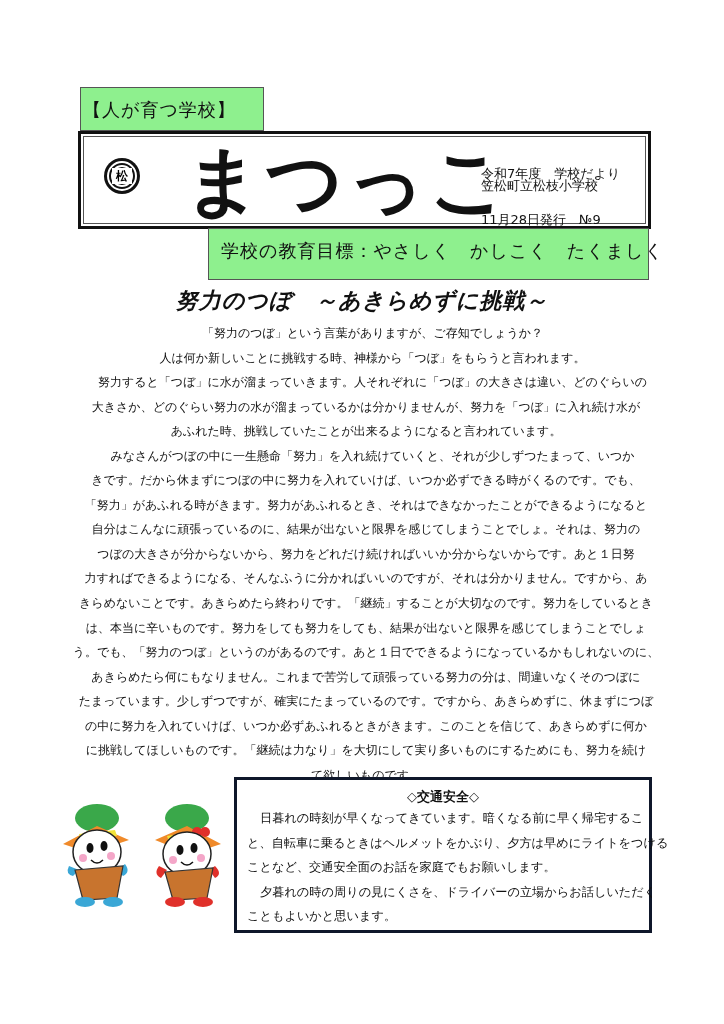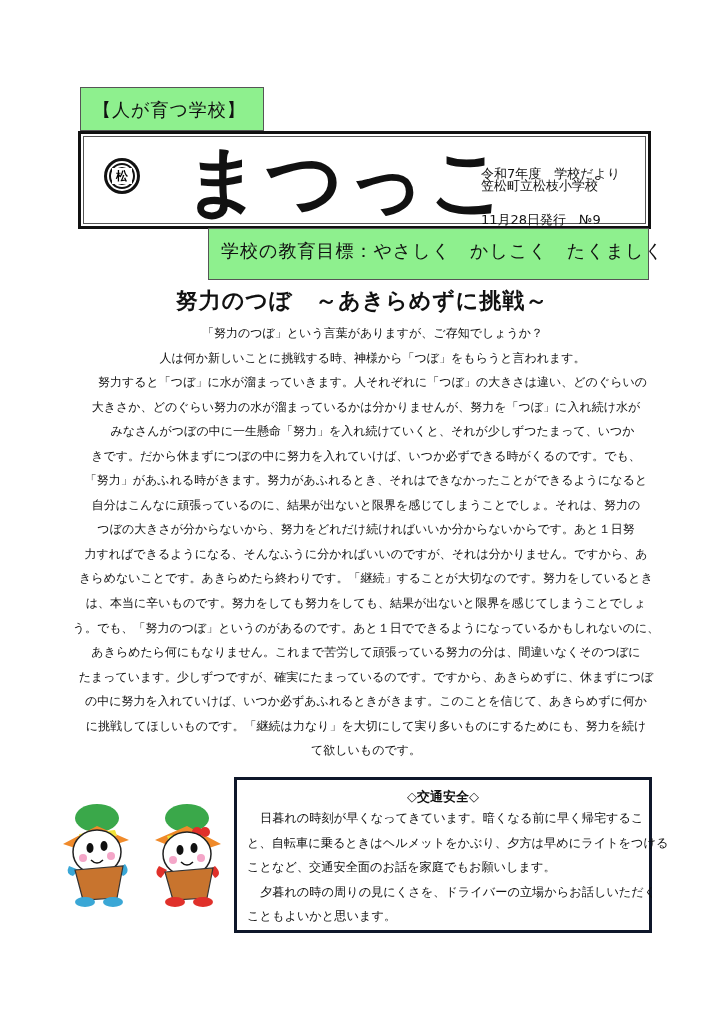--- a/index.html
+++ b/index.html
@@ -4,21 +4,21 @@
 <style>
   html, body { margin: 0; padding: 0; }
   body {
     width: 724px; height: 1024px; background: #ffffff; position: relative; overflow: hidden;
     font-family: "DejaVu Sans", "Liberation Sans", sans-serif; color: #111;
   }
   .abs { position: absolute; }
   .tab-top {
     left: 80px; top: 87px; width: 184px; height: 44px;
     background: #8ef08e; border: 1px solid #555; box-sizing: border-box;
-    font-size: 18px; line-height: 44px; padding-left: 12px; letter-spacing: 1px;
+    font-size: 18px; line-height: 44px; padding-left: 2px; letter-spacing: 1px;
   }
   .mast {
     left: 78px; top: 131px; width: 573px; height: 98px;
     border: 3px solid #111; box-sizing: border-box; background: #fff;
   }
   .mast-inner {
     position: absolute; left: 2px; top: 2px; right: 2px; bottom: 2px; border: 1px solid #555;
   }
   .logo {
     left: 104px; top: 158px; width: 36px; height: 36px; border-radius: 50%;
@@ -34,21 +34,21 @@
     letter-spacing: 4px; font-family: "DejaVu Sans", sans-serif; margin-left: 16px;
   }
   .info { left: 481px; font-size: 13px; line-height: 16px; white-space: nowrap; }
   .goal {
     left: 208px; top: 228px; width: 441px; height: 52px;
     background: #8ef08e; border: 1px solid #555; box-sizing: border-box;
     font-size: 18px; line-height: 43px; padding-left: 12px; letter-spacing: 1px; white-space: nowrap;
   }
   .heading {
     left: 0; width: 724px; top: 284px; text-align: center; font-size: 22px; font-weight: bold;
-    line-height: 34px; letter-spacing: 1px; white-space: nowrap;
+    line-height: 34px; letter-spacing: 1px; white-space: nowrap; font-style: italic;
   }
   .body-text {
     left: 66px; top: 321px; width: 600px; font-size: 12px; line-height: 24.55px; text-align: center;
   }
   .body-text .line { white-space: nowrap; height: 24.55px; }
   .body-text .indent { padding-left: 13px; }
   .traffic {
     left: 234px; top: 777px; width: 418px; height: 156px;
     border: 3px solid #0f172a; box-sizing: border-box; background: #fff;
   }
@@ -81,20 +81,21 @@
 
 <div class="abs goal">学校の教育目標：やさしく　かしこく　たくましく</div>
 
 <div class="abs heading">努力のつぼ　～あきらめずに挑戦～</div>
 
 <div class="abs body-text">
   <div class="line indent">「努力のつぼ」という言葉がありますが、ご存知でしょうか？</div>
   <div class="line indent">人は何か新しいことに挑戦する時、神様から「つぼ」をもらうと言われます。</div>
   <div class="line indent">努力すると「つぼ」に水が溜まっていきます。人それぞれに「つぼ」の大きさは違い、どのぐらいの</div>
   <div class="line">大きさか、どのぐらい努力の水が溜まっているかは分かりませんが、努力を「つぼ」に入れ続け水が</div>
+  <div class="line">あふれた時、挑戦していたことが出来るようになると言われています。</div>
   <div class="line indent">みなさんがつぼの中に一生懸命「努力」を入れ続けていくと、それが少しずつたまって、いつか</div>
   <div class="line">きです。だから休まずにつぼの中に努力を入れていけば、いつか必ずできる時がくるのです。でも、</div>
   <div class="line">「努力」があふれる時がきます。努力があふれるとき、それはできなかったことができるようになると</div>
   <div class="line">自分はこんなに頑張っているのに、結果が出ないと限界を感じてしまうことでしょ。それは、努力の</div>
   <div class="line">つぼの大きさが分からないから、努力をどれだけ続ければいいか分からないからです。あと１日努</div>
   <div class="line">力すればできるようになる、そんなふうに分かればいいのですが、それは分かりません。ですから、あ</div>
   <div class="line">きらめないことです。あきらめたら終わりです。「継続」することが大切なのです。努力をしているとき</div>
   <div class="line">は、本当に辛いものです。努力をしても努力をしても、結果が出ないと限界を感じてしまうことでしょ</div>
   <div class="line">う。でも、「努力のつぼ」というのがあるのです。あと１日でできるようになっているかもしれないのに、</div>
   <div class="line">あきらめたら何にもなりません。これまで苦労して頑張っている努力の分は、間違いなくそのつぼに</div>

